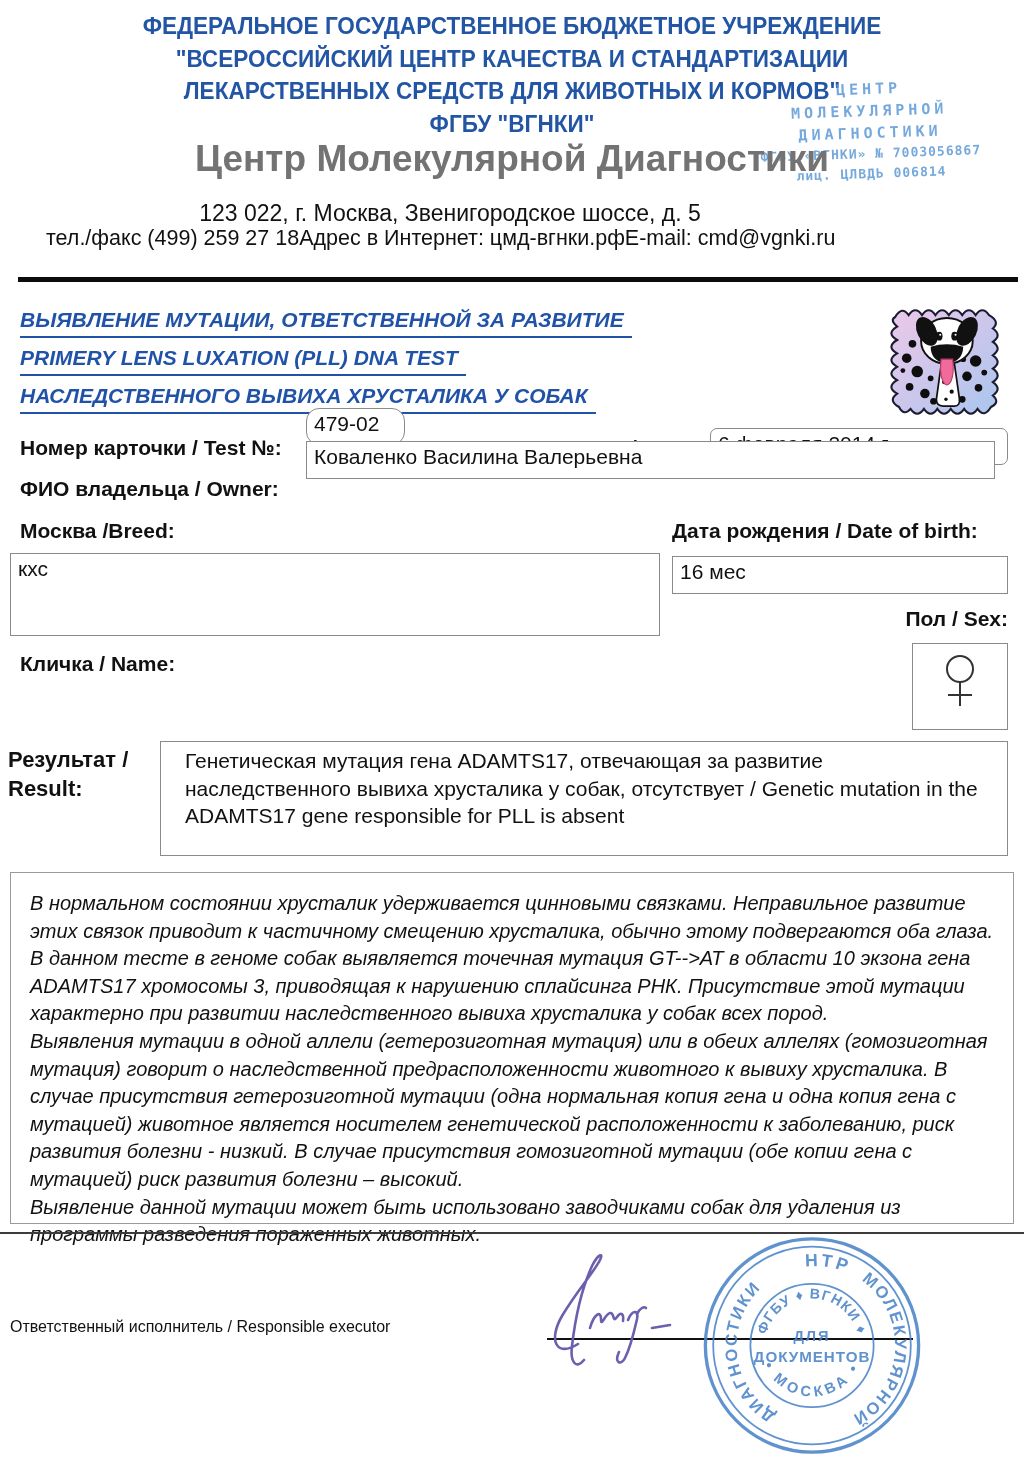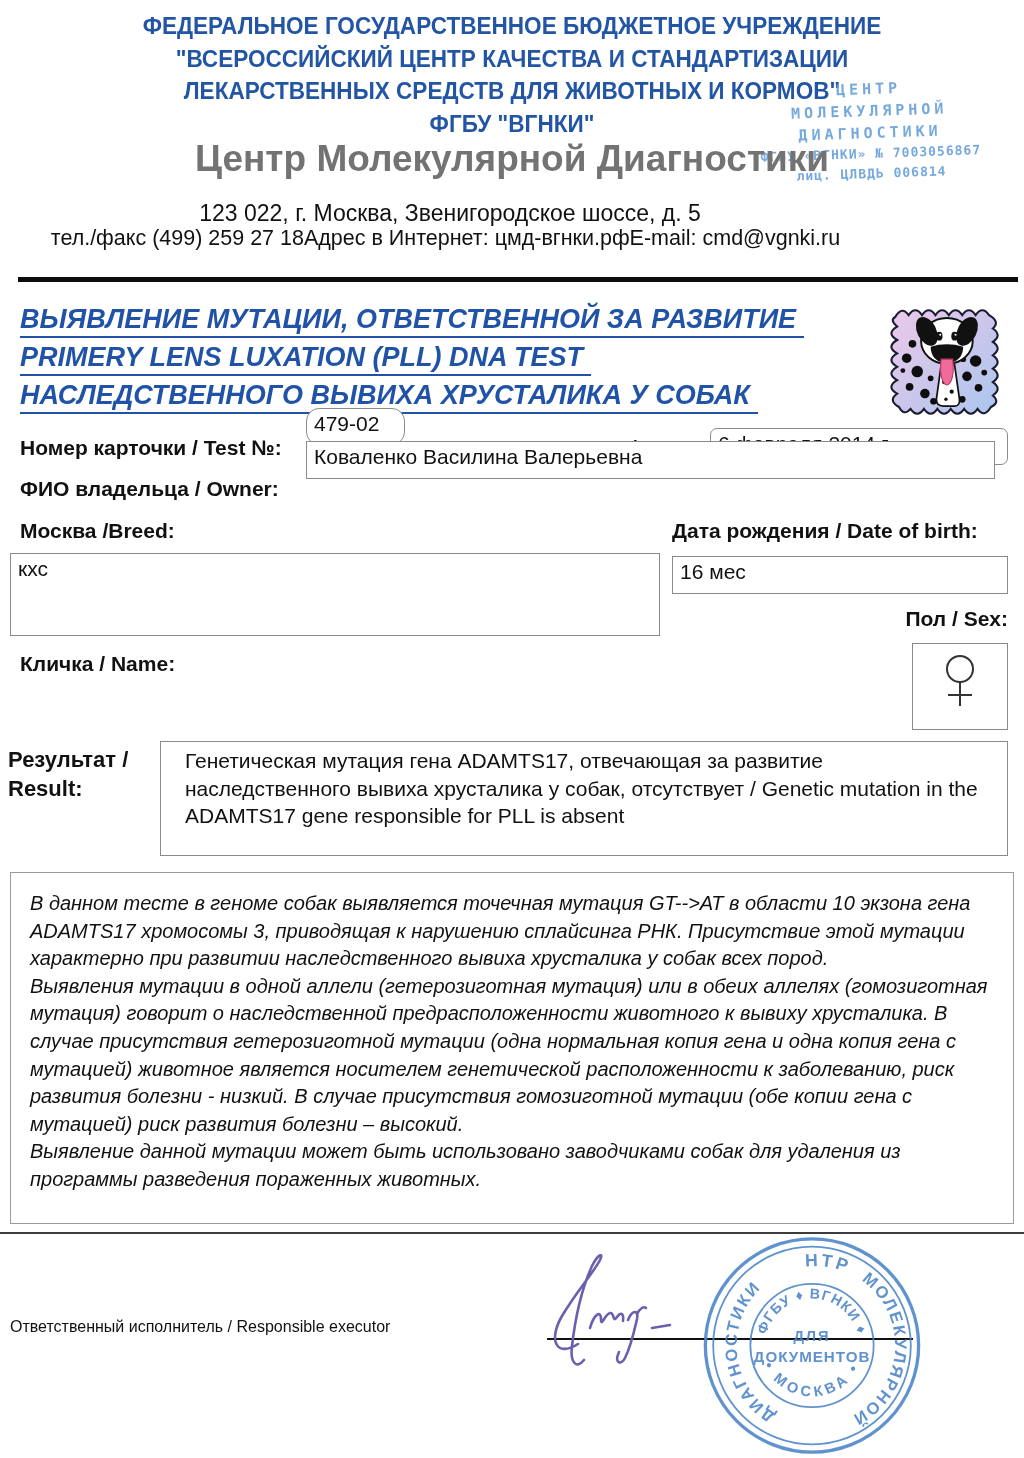--- a/index.html
+++ b/index.html
@@ -15,27 +15,27 @@
     position:absolute; top:78px; right:6px; width:296px; text-align:center;
     font-family:"DejaVu Sans Mono", monospace; font-weight:bold; color:#5e9ad6;
     transform:rotate(-2deg); opacity:.85; pointer-events:none;
   }
   .corner-stamp .cs-big { font-size:15px; letter-spacing:4px; line-height:22px; }
   .corner-stamp .cs-small { font-size:13px; letter-spacing:1px; line-height:20px; }
   .center-name { position:absolute; top:138px; left:0; width:1024px; text-align:center;
     font-weight:bold; font-size:37px; color:#737373; }
   .addr { position:absolute; top:200px; left:0; width:900px; text-align:center; font-size:23px; }
   .contacts { position:absolute; top:226px; left:0; width:883px; padding:0 38px 0 46px;
-    display:flex; justify-content:center; font-size:21.5px; }
+    display:flex; justify-content:flex-start; font-size:21.5px; }
   .divider { position:absolute; top:277px; left:18px; width:1000px; height:5px; background:#0c0c0c; }
   
   .doc-title { position:absolute; top:305px; left:20px; width:840px; }
   .doc-title div { margin-bottom:5px; }
   .doc-title span {
-    display:inline-block; font-weight:bold; font-style:italic; font-size:27px; line-height:29px;
+    display:inline-block; font-weight:bold; font-style:italic; font-size:21px; line-height:29px;
     color:#2053a8; border-bottom:2.5px solid #2053a8; padding-bottom:2px; padding-right:8px;
   }
   .dog-stamp { position:absolute; top:303px; right:12px; width:134px; height:118px; }
   
   .lbl { position:absolute; font-weight:bold; font-size:21px; white-space:nowrap; }
   .fbox { position:absolute; border:1.6px solid #8a8a8a; font-size:21px; padding:3px 7px;
     background:#fff; overflow:hidden; }
   .sex-box { display:flex; justify-content:center; align-items:flex-start; padding-top:8px; }
   .result-box { line-height:27.5px; padding:5px 24px; }
   
@@ -158,20 +158,21 @@
       <line x1="23" y1="30" x2="23" y2="54" stroke="#333" stroke-width="2"></line>
       <line x1="11" y1="43" x2="35" y2="43" stroke="#333" stroke-width="2"></line>
     </svg>
   </div>
 
   <div class="lbl" style="left:8px; top:747px; font-size:22px;">Результат /</div>
   <div class="lbl" style="left:8px; top:776px; font-size:22px;">Result:</div>
   <div class="fbox result-box" style="left:160px; top:741px; width:848px; height:115px;">Генетическая мутация гена ADAMTS17, отвечающая за развитие наследственного вывиха хрусталика  у собак, отсутствует / Genetic mutation in the ADAMTS17 gene responsible for PLL is absent</div>
 
   <div class="info-box">
+    <p>В нормальном состоянии хрусталик удерживается цинновыми связками. Неправильное развитие этих связок приводит к частичному смещению хрусталика, обычно этому подвергаются оба глаза.</p>
     <p>В данном тесте в геноме собак выявляется точечная мутация GT--&gt;АТ в области 10 экзона гена ADAMTS17 хромосомы 3, приводящая к нарушению сплайсинга РНК. Присутствие этой мутации характерно при развитии наследственного вывиха хрусталика  у собак всех пород.</p>
     <p>Выявления мутации в одной аллели (гетерозиготная мутация) или в обеих аллелях (гомозиготная мутация) говорит о наследственной предрасположенности животного к вывиху хрусталика. В случае присутствия гетерозиготной мутации (одна нормальная копия гена и одна копия гена с мутацией) животное является носителем генетической расположенности к заболеванию, риск развития болезни - низкий. В случае присутствия гомозиготной мутации (обе копии гена с мутацией) риск развития болезни – высокий.</p>
     <p>Выявление данной мутации может быть использовано заводчиками собак для удаления из программы разведения пораженных животных.</p>
   </div>
 
   <div class="bottom-rule"></div>
   <div class="executor">Ответственный исполнитель / Responsible executor</div>
   <div class="sig-line"></div>
 
   <svg class="signature-svg" viewBox="0 0 210 130">

